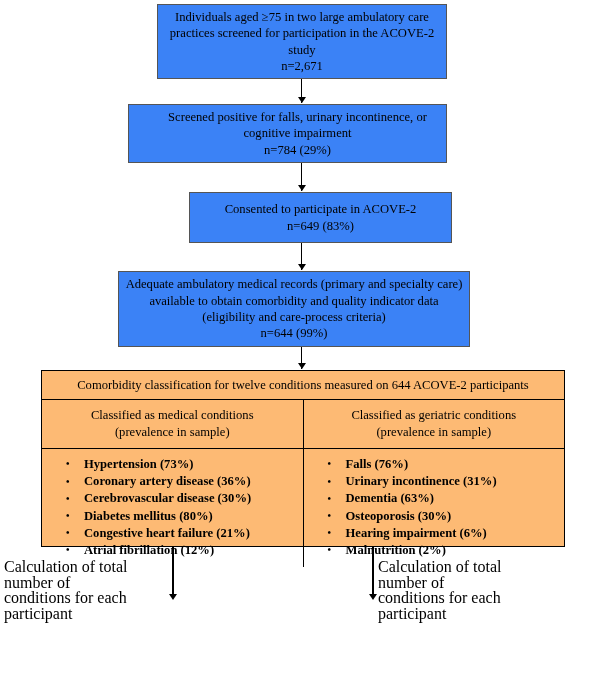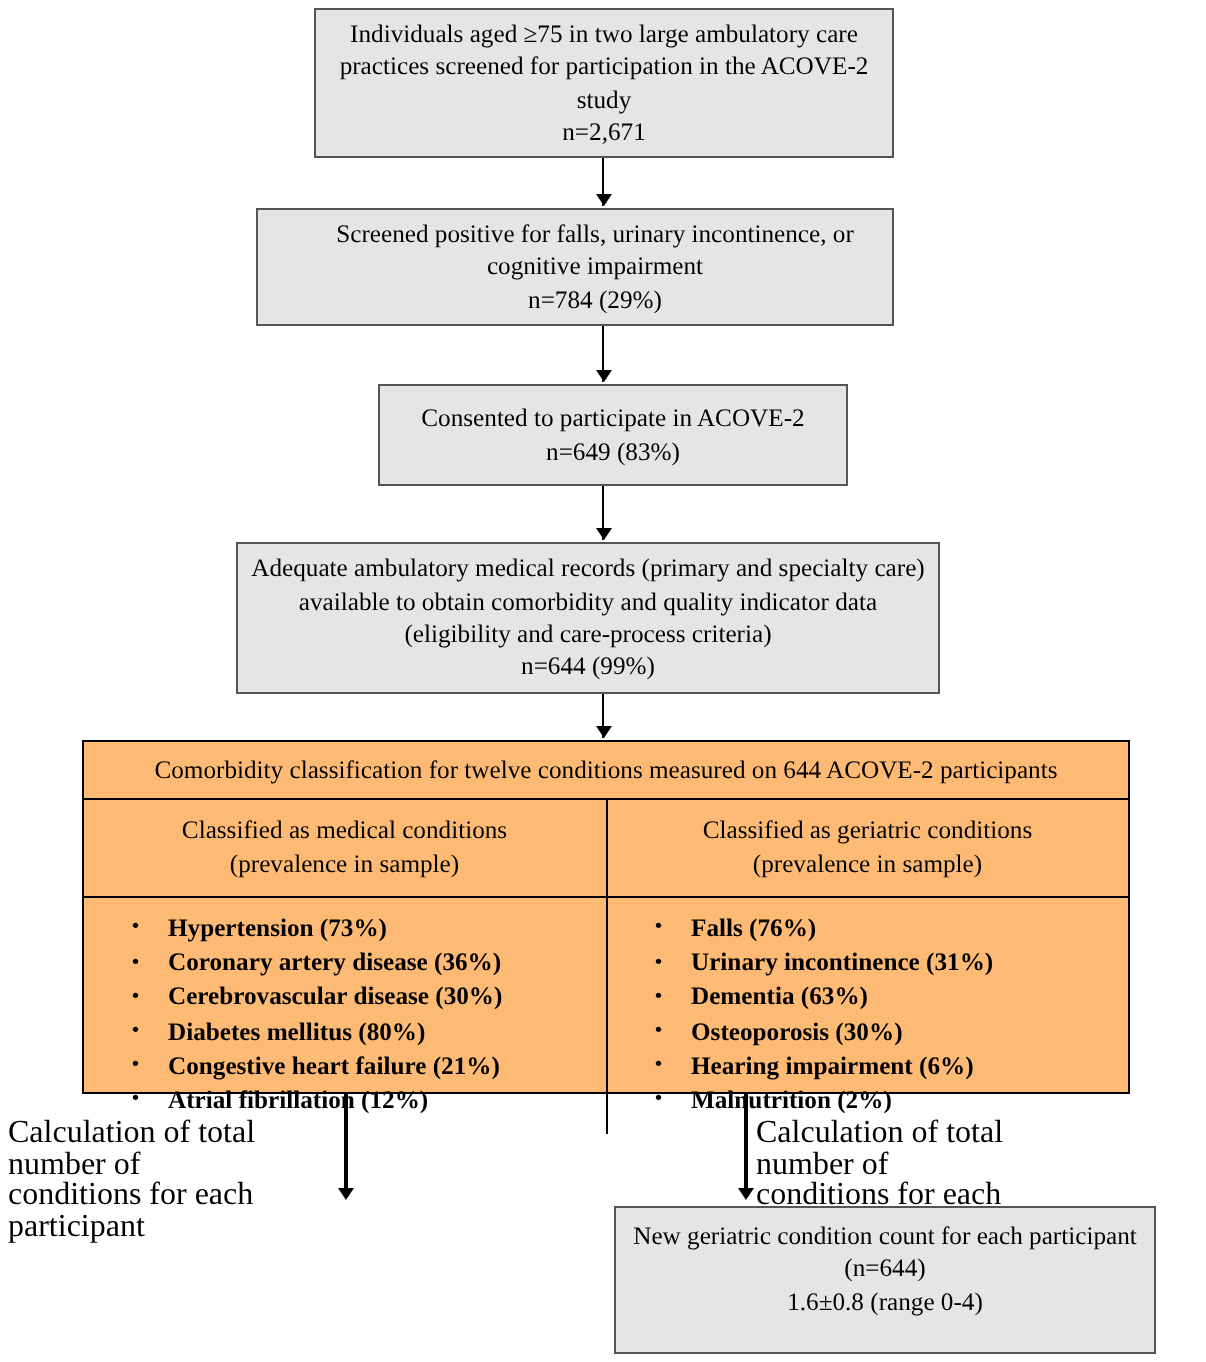--- a/index.html
+++ b/index.html
@@ -12,21 +12,21 @@
     width: 603px;
     height: 681px;
     background: #ffffff;
     font-family: "Liberation Serif", "DejaVu Serif", serif;
     color: #000000;
     overflow: hidden;
   }
   .box {
     position: absolute;
     border: 1.3px solid #555555;
-    background: #e5e5e5;
+    background: #3b82f6;
     display: flex;
     align-items: center;
     justify-content: center;
     text-align: center;
     font-size: 12.6px;
     line-height: 16.3px;
   }
   .box .inner { padding: 0 6px; width: 100%; }
   .line-v {
     position: absolute;
@@ -106,21 +106,21 @@
   <div class="arrowhead" style="left:297.6px; top:97px;"></div>
 
   <div class="box" style="left:128px; top:104px; width:319px; height:59px;padding-left:20px;">
     <div class="inner" style="white-space: pre-line;">Screened positive for falls, urinary incontinence, or cognitive impairment
 n=784 (29%)</div>
   </div>
 
   <div class="line-v" style="left:301px; top:163px; height:28px;"></div>
   <div class="arrowhead" style="left:297.6px; top:185px;"></div>
 
-  <div class="box" style="left:189px; top:192px; width:235px; height:51px;">
+  <div class="box" style="left:189px; top:192px; width:263px; height:51px;">
     <div class="inner" style="white-space: pre-line;">Consented to participate in ACOVE-2
 n=649 (83%)</div>
   </div>
 
   <div class="line-v" style="left:301px; top:243px; height:27px;"></div>
   <div class="arrowhead" style="left:297.6px; top:264px;"></div>
 
   <div class="box" style="left:118px; top:271px; width:352px; height:76px;">
     <div class="inner" style="white-space: pre-line;">Adequate ambulatory medical records (primary and specialty care) available to obtain comorbidity and quality indicator data (eligibility and care-process criteria)
 n=644 (99%)</div>
@@ -166,18 +166,14 @@
 
   <div class="line-v" style="left:372.3px; top:547px; height:50px;"></div>
   <div class="arrowhead" style="left:368.9px; top:594px;"></div>
 
   <div class="annot left" style="left: 4px; top: 559px; width: 166px; white-space: pre-line;">Calculation of total number of
 conditions for each participant</div>
   <div class="annot right" style="left: 378px; top: 559px; width: 170px; white-space: pre-line;">Calculation of total number of
 conditions for each participant</div>
 
 
-  <div class="box" style="left:307px; top:603px; width:271px; height:74px;">
-    <div class="inner" style="align-self: flex-start; padding-top: 6px; white-space: pre-line;">New geriatric condition count for each participant (n=644)
-1.6±0.8 (range 0-4)</div>
-  </div>
 
 </div>
 
 </body></html>

